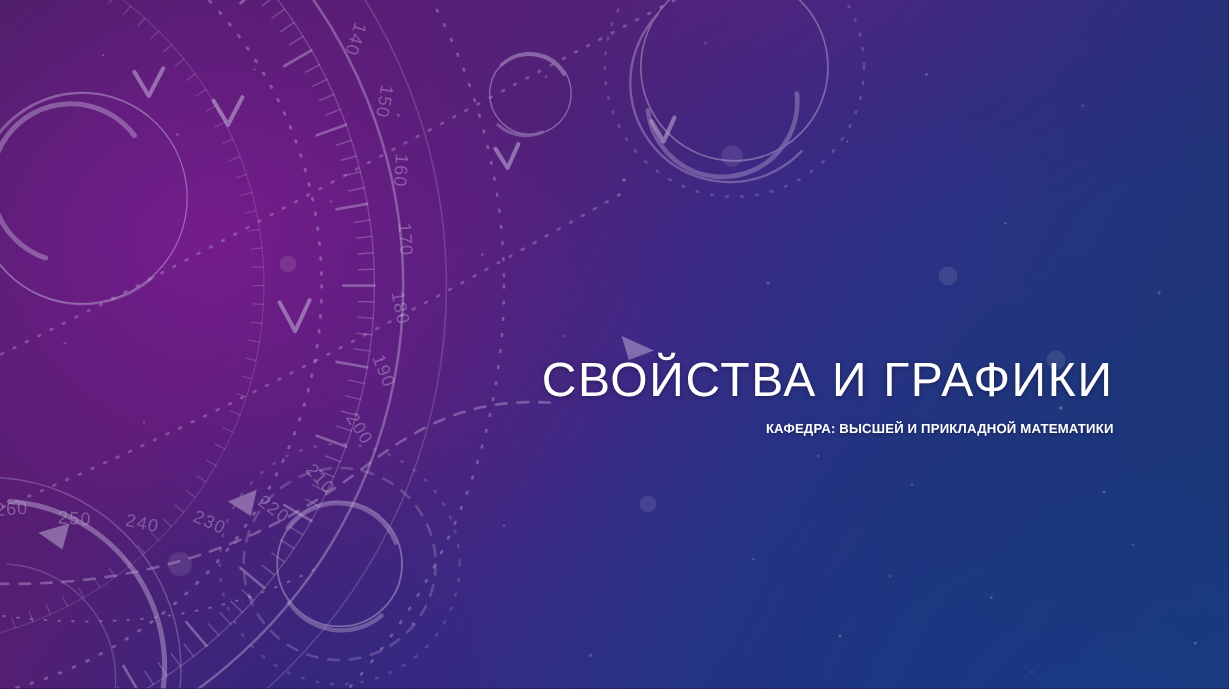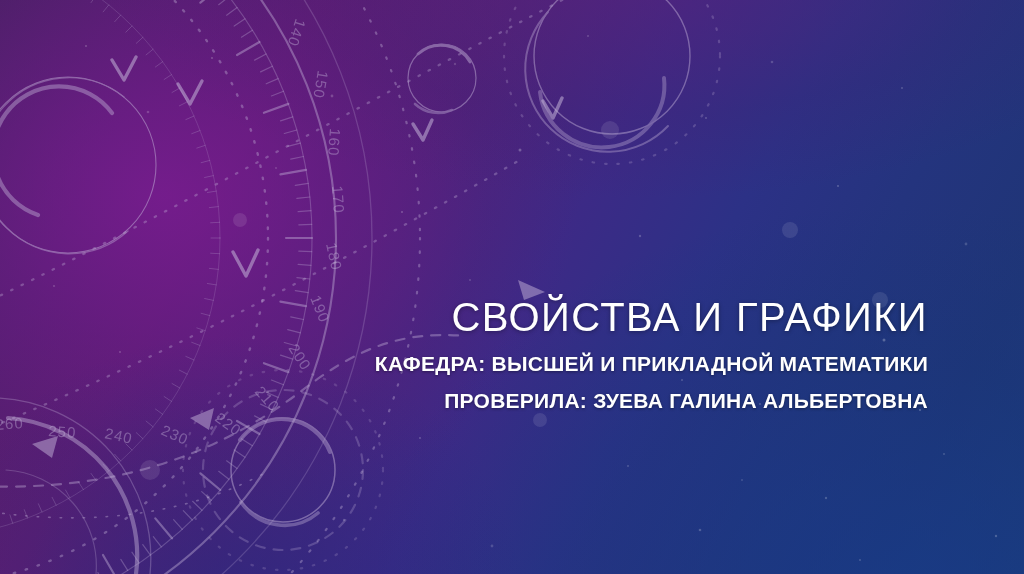--- a/index.html
+++ b/index.html
@@ -90,21 +90,21 @@
     text-transform: uppercase;
     text-shadow: 0 1px 4px rgba(0,0,0,0.35);
   }
   .subtitle-list {
     margin: 14px 0 0 0;
     padding: 0;
     list-style: none;
   }
   .subtitle-line {
     color: #ffffff;
-    font-size: 21px;
+    font-size: 11px;
     font-weight: bold;
     letter-spacing: 0.012em;
     line-height: 1.0;
     text-transform: uppercase;
     margin-top: 16px;
     text-shadow: 0 1px 3px rgba(0,0,0,0.4);
   }
   .subtitle-line:first-child { margin-top: 0; }
 </style>
 </head>
@@ -403,17 +403,16 @@
       </g>
 
     </g>
   </svg>
 
   <div class="text-block">
     <h1 class="slide-title">Свойства и графики</h1>
 
     <div class="subtitle-list">
       <div class="subtitle-line">Кафедра: высшей и прикладной математики</div>
-      <div class="subtitle-line">Проверила: Зуева Галина Альбертовна</div>
     </div>
   </div>
 
 </div>
 
 </body></html>

